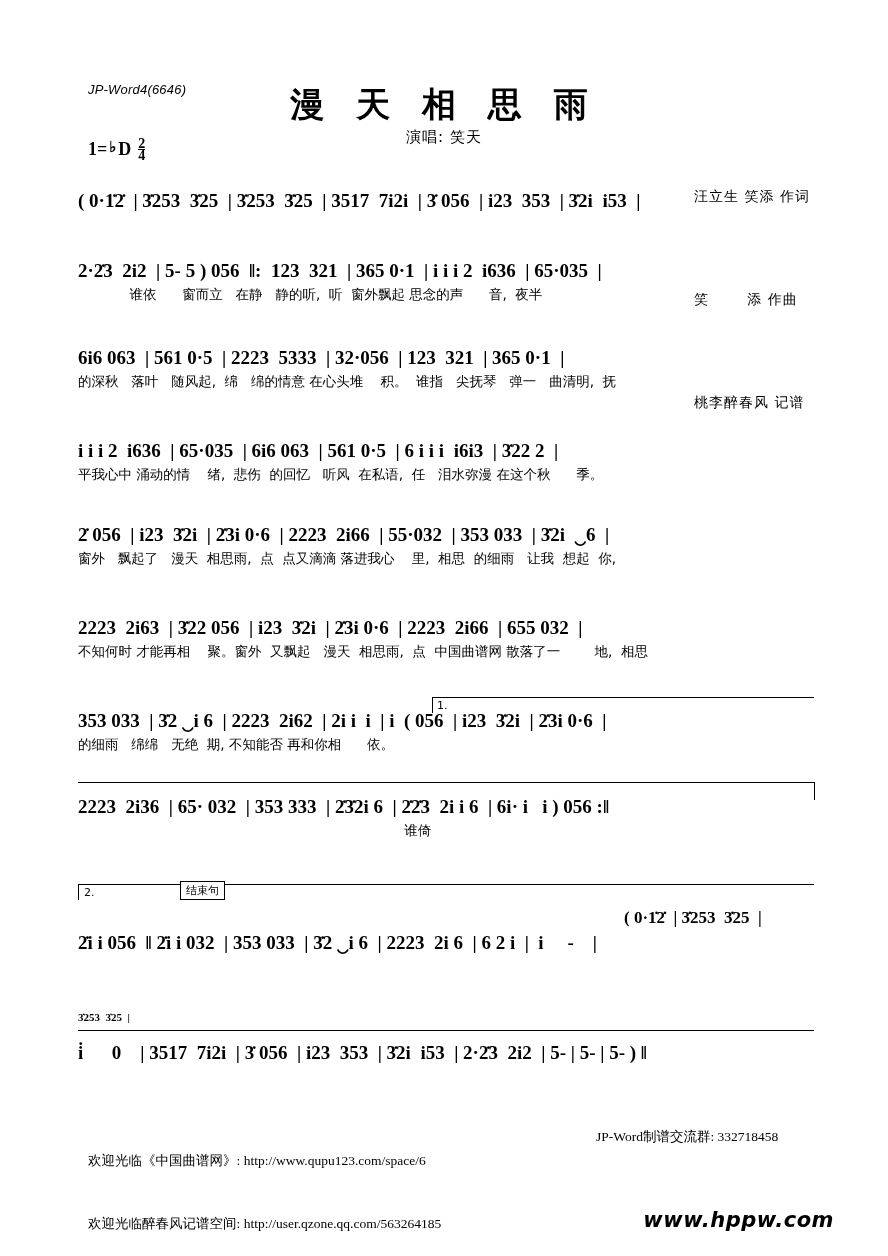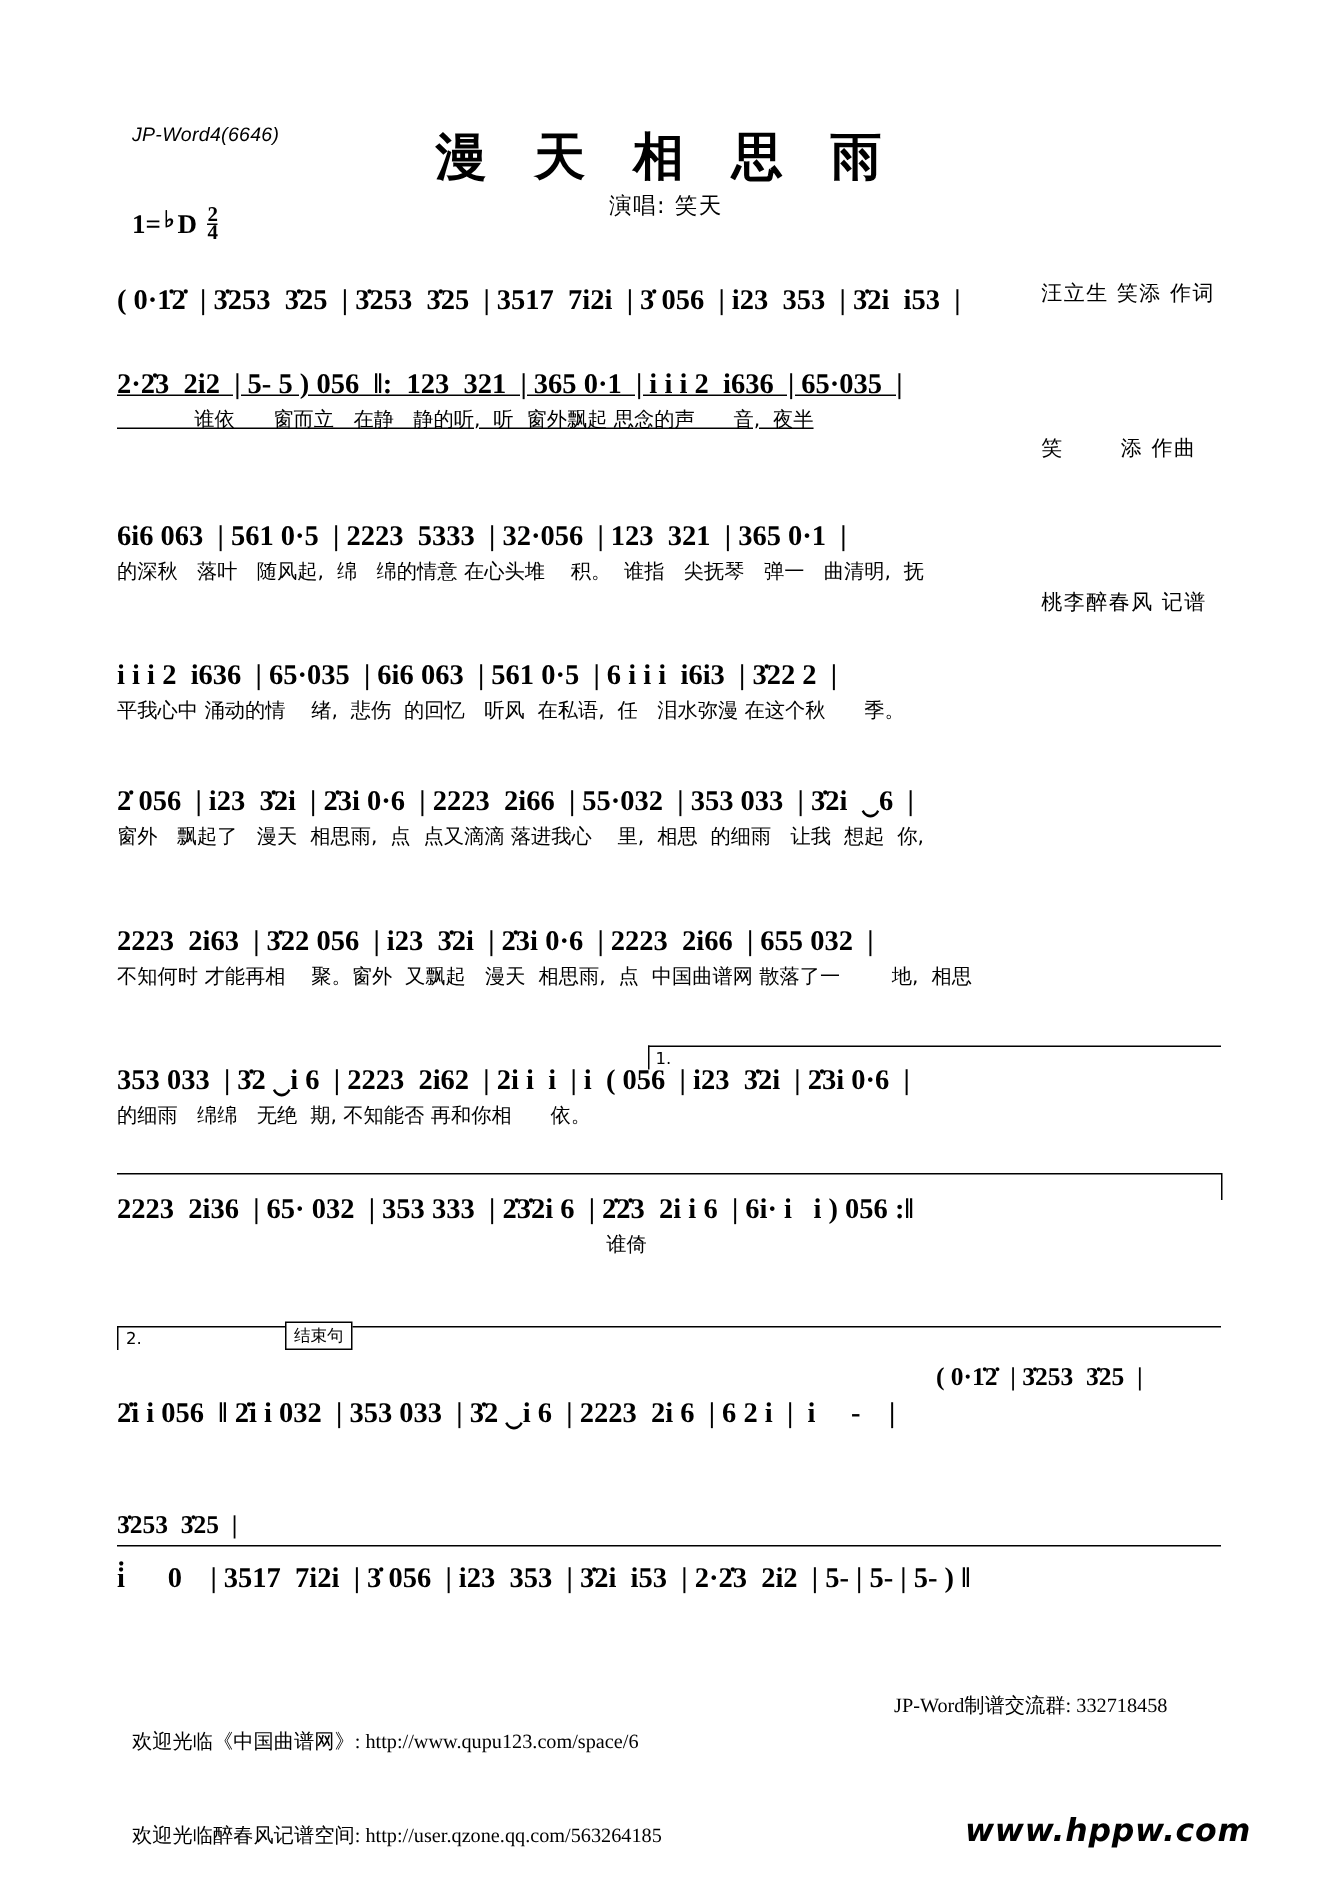--- a/index.html
+++ b/index.html
@@ -102,21 +102,21 @@
     <span class="meter">
       <span class="num">2</span>
       <span class="den">4</span>
     </span>
   </div>
 
   <div class="sys" style="top:188px;">
     <div class="notes">( 0·1̇2̇  | 3̇253  3̇25  | 3̇253  3̇25  | 3517  7i2i  | 3̇ 056  | i23  353  | 3̇2i  i53  |</div>
   </div>
 
-  <div class="sys" style="top:244px;text-decoration:underline;">
+  <div class="sys" style="top:258px;">
     <div class="notes">2·2̇3  2i2  | 5- 5 ) 056  ‖:  123  321  | 365 0·1  | i i i 2  i636  | 65·035  |</div>
     <div class="lyr">            谁依      窗而立   在静   静的听,  听  窗外飘起 思念的声      音,  夜半</div>
   </div>
 
   <div class="sys" style="top:345px;">
     <div class="notes">6i6 063  | 561 0·5  | 2223  5333  | 32·056  | 123  321  | 365 0·1  |</div>
     <div class="lyr">的深秋   落叶   随风起,  绵   绵的情意 在心头堆    积。  谁指   尖抚琴   弹一   曲清明,  抚</div>
   </div>
 
   <div class="sys" style="top:438px;">
@@ -147,32 +147,32 @@
   <div class="vline" style="left:814px;top:782px;height:18px;"></div>
 
   <div class="sys" style="top:794px;">
     <div class="notes">2223  2i36  | 65· 032  | 353 333  | 2̇3̇2i 6  | 2̇2̇3  2i i 6  | 6i· i   i ) 056 :‖</div>
     <div class="lyr">                                                                            谁倚</div>
   </div>
 
   <div class="rulebox" style="left:78px;top:884px;width:736px;"></div>
   <div class="vline" style="left:78px;top:884px;height:16px;"></div>
   <div class="mark" style="left:84px;top:886px;">2.</div>
-  <div class="boxmark" style="left:190px;top:881px;">结束句</div>
+  <div class="boxmark" style="left:180px;top:881px;">结束句</div>
 
   <div class="sys" style="top:905px;left:624px;width:200px;">
     <div class="notes" style="font-size:17px;">( 0·1̇2̇  | 3̇253  3̇25  |</div>
   </div>
 
   <div class="sys" style="top:930px;">
     <div class="notes">2̇i i 056  ‖ 2̇i i 032  | 353 033  | 3̇2 ‿i 6  | 2223  2i 6  | 6 2 i  |  i     -    |</div>
   </div>
 
   <div class="sys" style="top:1004px;">
-    <div class="notes" style="font-size:17px;">3̇253  3̇25  |</div>
+    <div class="notes" style="font-size:11px;">3̇253  3̇25  |</div>
   </div>
   <div class="rulebox" style="left:78px;top:1030px;width:736px;"></div>
 
   <div class="sys" style="top:1040px;">
     <div class="notes">i̇      0    | 3517  7i2i  | 3̇ 056  | i23  353  | 3̇2i  i53  | 2·2̇3  2i2  | 5- | 5- | 5- ) ‖</div>
   </div>
 
   <div class="footer-left">
     <div>欢迎光临《中国曲谱网》: http://www.qupu123.com/space/6</div>
     <div>欢迎光临醉春风记谱空间: http://user.qzone.qq.com/563264185</div>

